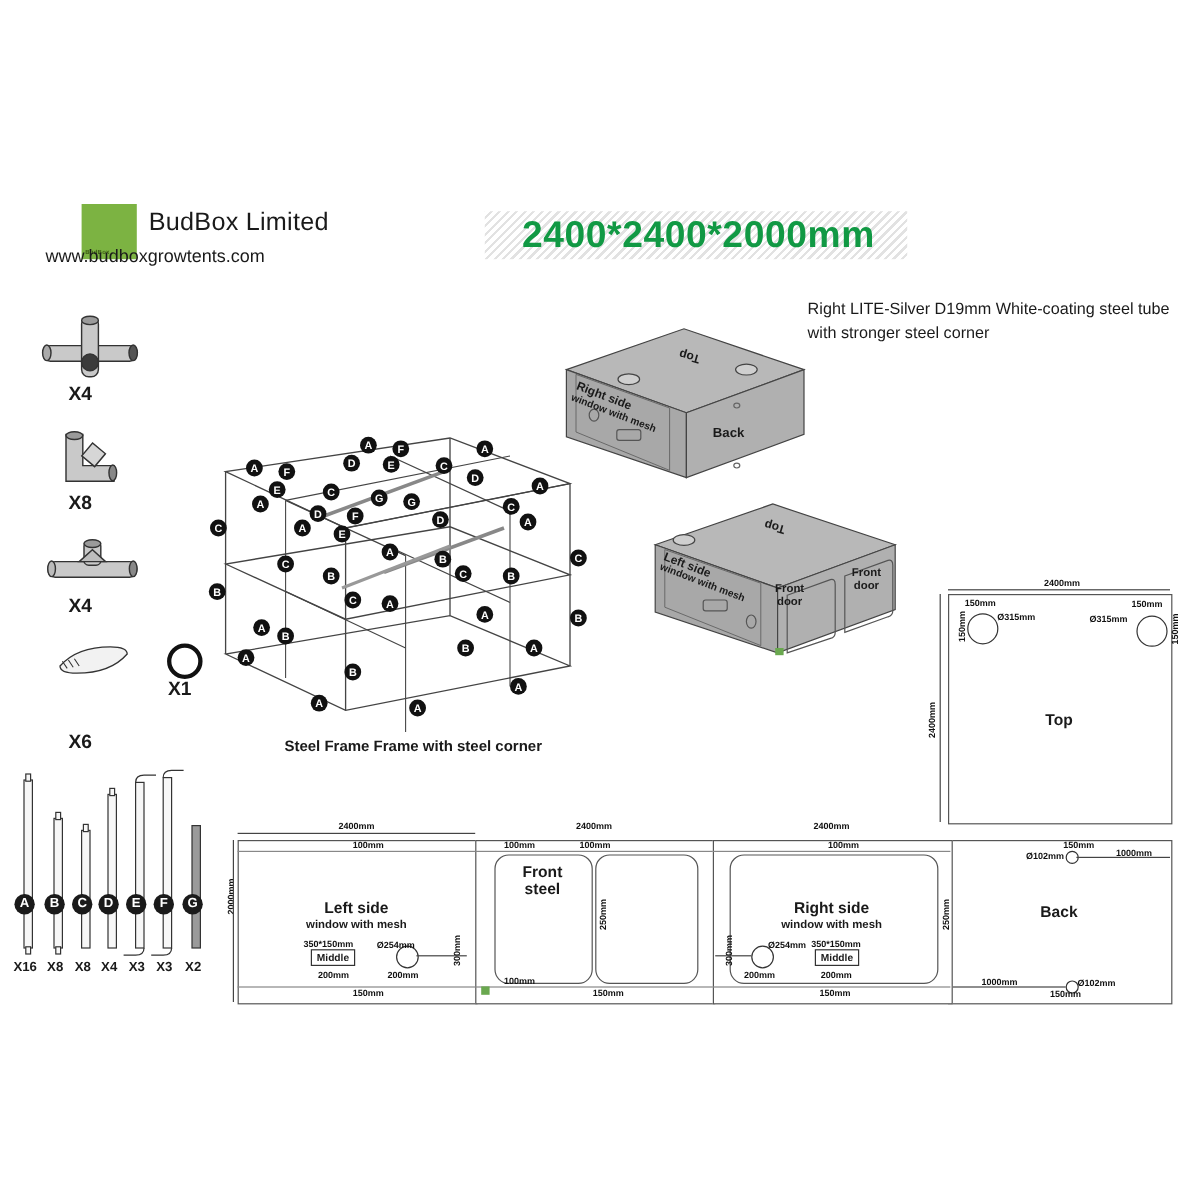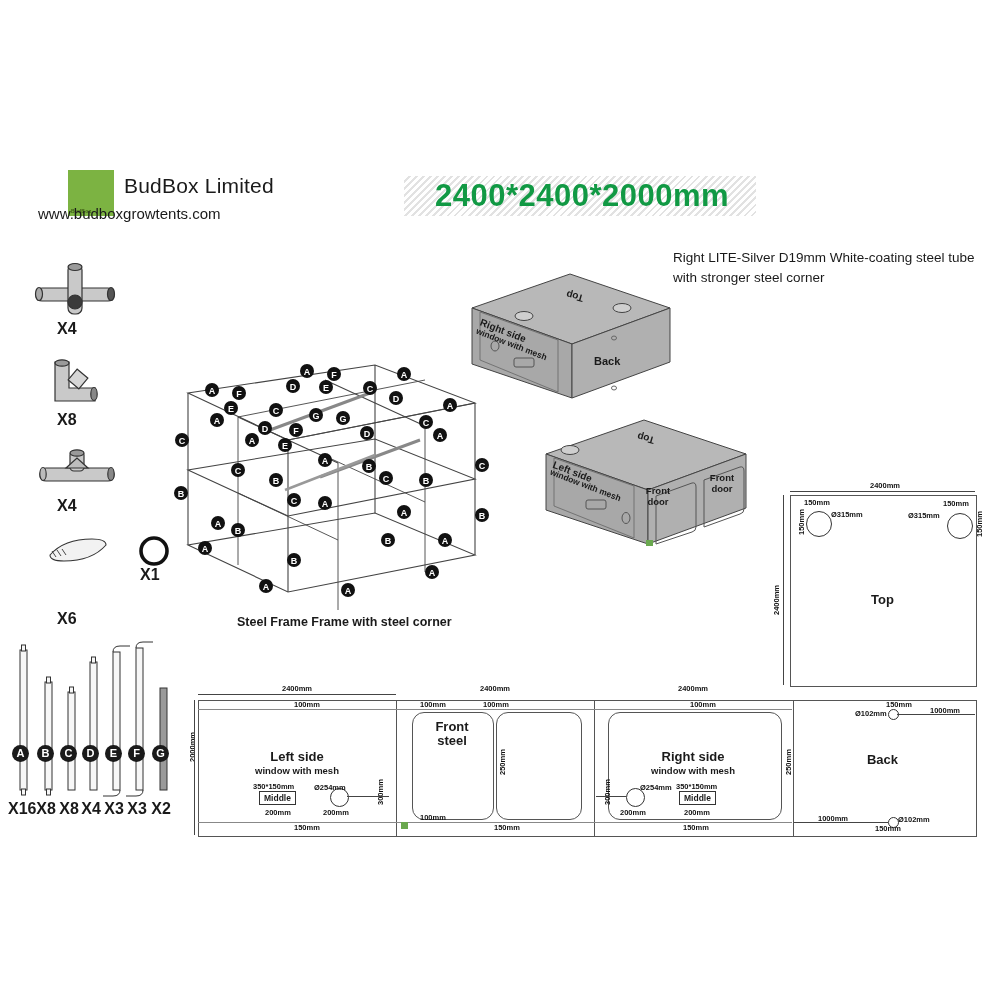--- a/index.html
+++ b/index.html
@@ -26,21 +26,21 @@
   .part-qty{font-size:16px;font-weight:bold;font-family:"Liberation Sans",sans-serif;}
   #qty-cross{left:57px;top:320px;}
   #qty-elbow{left:57px;top:411px;}
   #qty-tee{left:57px;top:497px;}
   #qty-clip{left:57px;top:566px;margin-top:44px;}
   #qty-ring{left:140px;top:566px;}
 
   
   .pole-badge{position:absolute;width:17px;height:17px;border-radius:50%;background:#1a1a1a;
       color:#fff;font-size:11px;font-weight:bold;line-height:17px;text-align:center;}
-  .pole-qty{position:absolute;font-size:16px;font-weight:bold;text-align:center;width:26px;}
+  .pole-qty{position:absolute;font-size:11px;font-weight:bold;text-align:center;width:26px;}
 
   
   #frame-caption{left:237px;top:615px;font-size:12.5px;font-weight:bold;}
 
   
   .box-lbl{position:absolute;font-weight:bold;color:#1a1a1a;}
 
   
   .panel{position:absolute;border:1px solid #555;background:#fff;}
   .panel-title{position:absolute;text-align:center;font-weight:bold;font-size:13px;}

